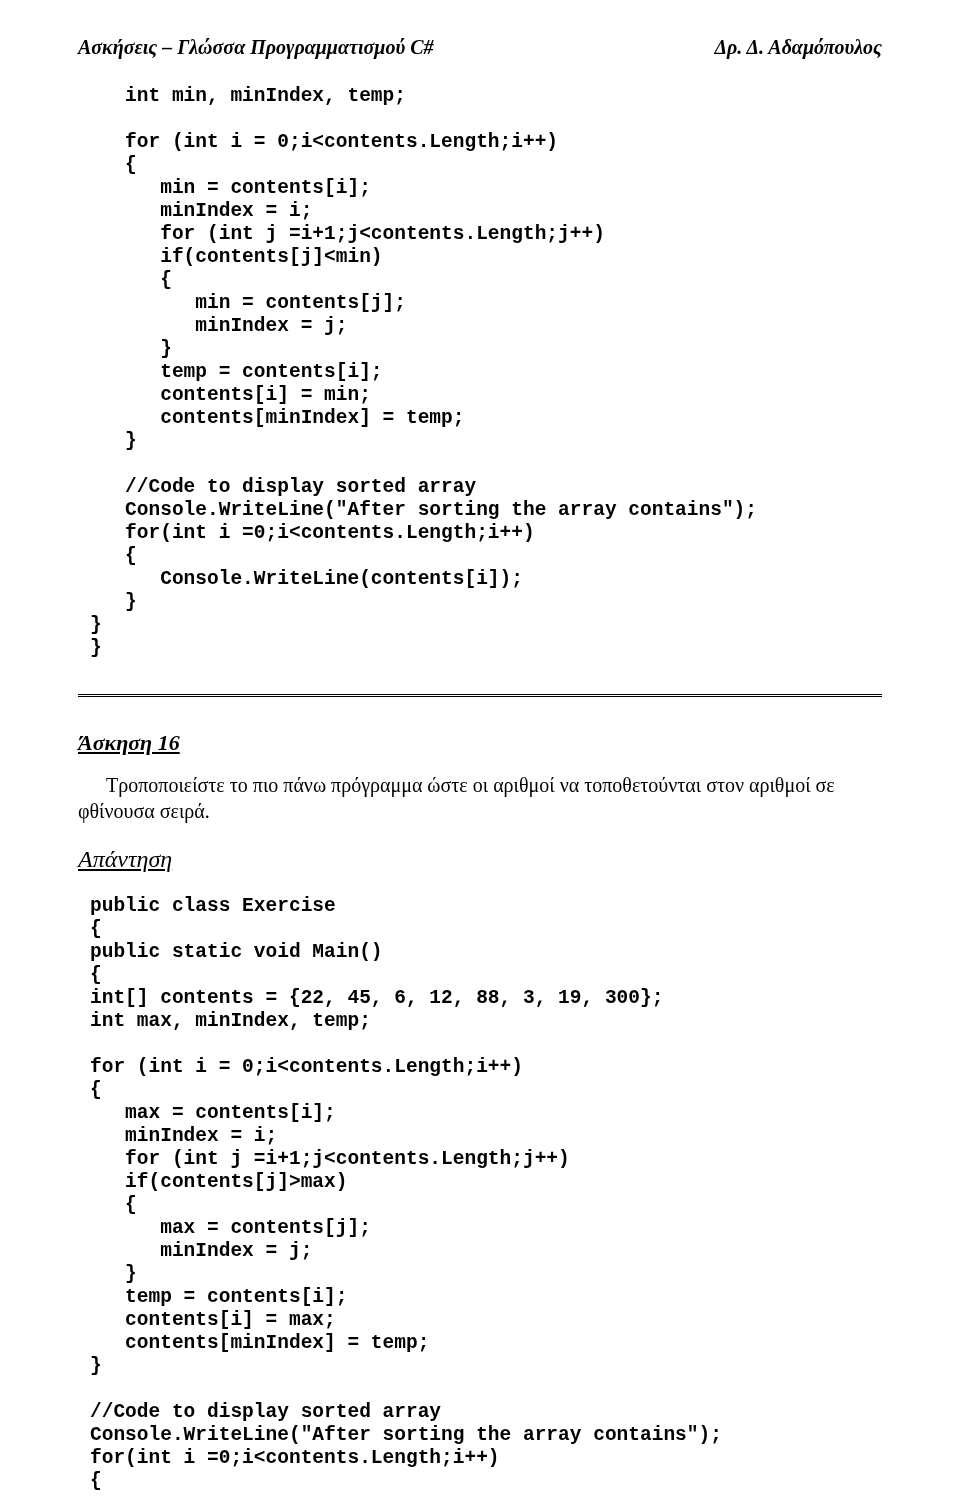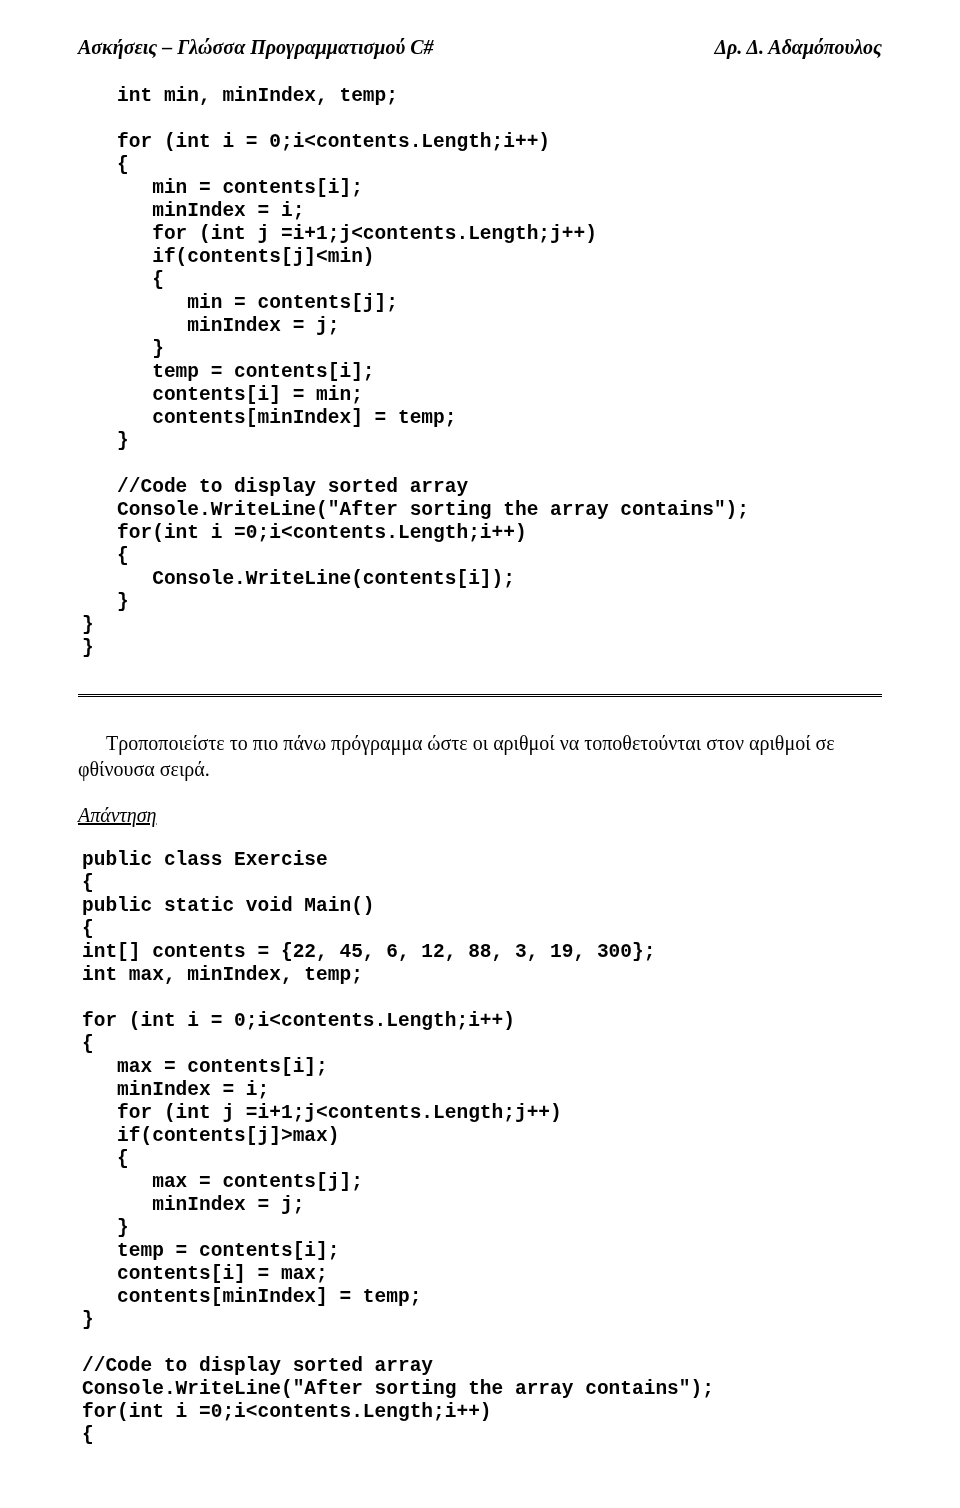--- a/index.html
+++ b/index.html
@@ -26,21 +26,21 @@
     font-style: italic;
     font-weight: bold;
     margin-bottom: 26px;
   }
   .code-block {
     font-family: "Courier New", Courier, monospace;
     font-size: 19.5px;
     font-weight: bold;
     white-space: pre;
     line-height: 1.18;
-    margin: 4px;
+    margin: 12px;
   }
   .sep {
     border: 0;
     border-top: 3px double #000;
     height: 3px;
     margin: 34px 0 30px 0;
   }
   .exercise-title {
     font-size: 22px;
     font-style: italic;
@@ -48,21 +48,21 @@
     text-decoration: underline;
     margin: 28px 0 16px 0;
   }
   .body-text {
     font-size: 20px;
     line-height: 1.3;
     margin: 0 0 22px 0;
     text-indent: 28px;
   }
   .answer-label {
-    font-size: 20px;
+    font-size: 24px;
     font-style: italic;
     text-decoration: underline;
     margin: 0 0 22px 0;
   }
   .page-no {
     position: absolute;
     bottom: 34px;
     left: 0;
     width: 960px;
     text-align: center;
@@ -100,20 +100,21 @@
    Console.WriteLine("After sorting the array contains");
    for(int i =0;i&lt;contents.Length;i++)
    {
       Console.WriteLine(contents[i]);
    }
 }
 }</pre>
 
   <hr class="sep">
 
+  <div class="exercise-title">Άσκηση 16</div>
 
   <p class="body-text">Τροποποιείστε το πιο πάνω πρόγραμμα ώστε οι αριθμοί να τοποθετούνται στον αριθμοί σε φθίνουσα σειρά.</p>
 
   <p class="answer-label">Απάντηση</p>
 
   <pre class="code-block">public class Exercise
 {
 public static void Main()
 {
 int[] contents = {22, 45, 6, 12, 88, 3, 19, 300};

